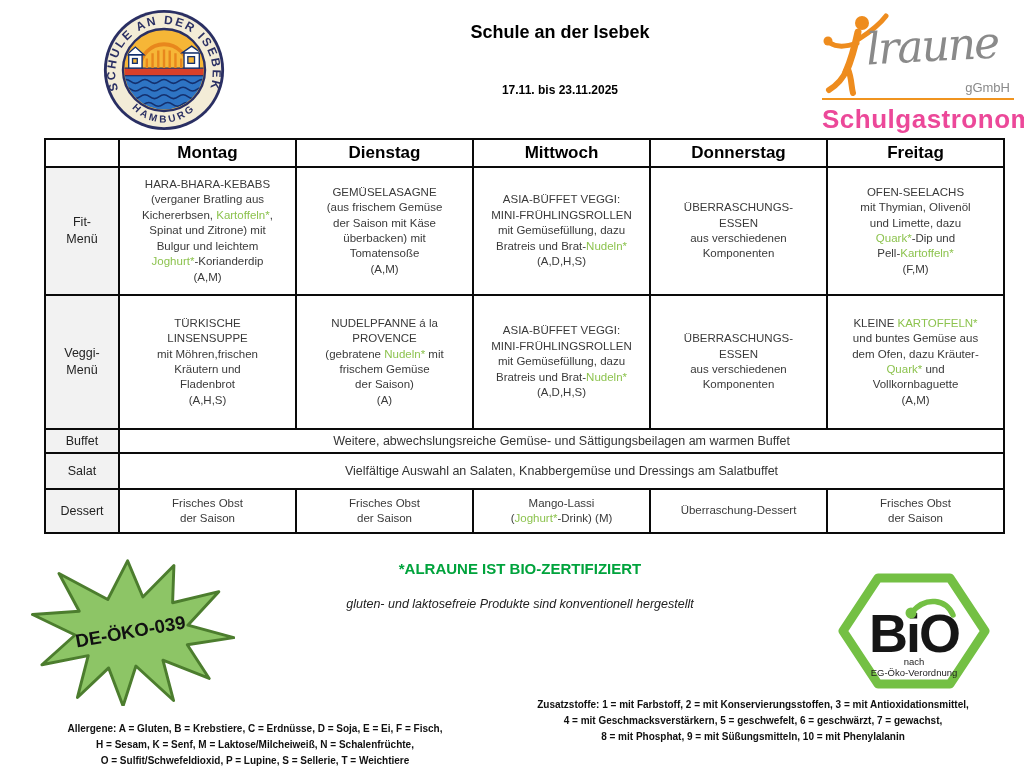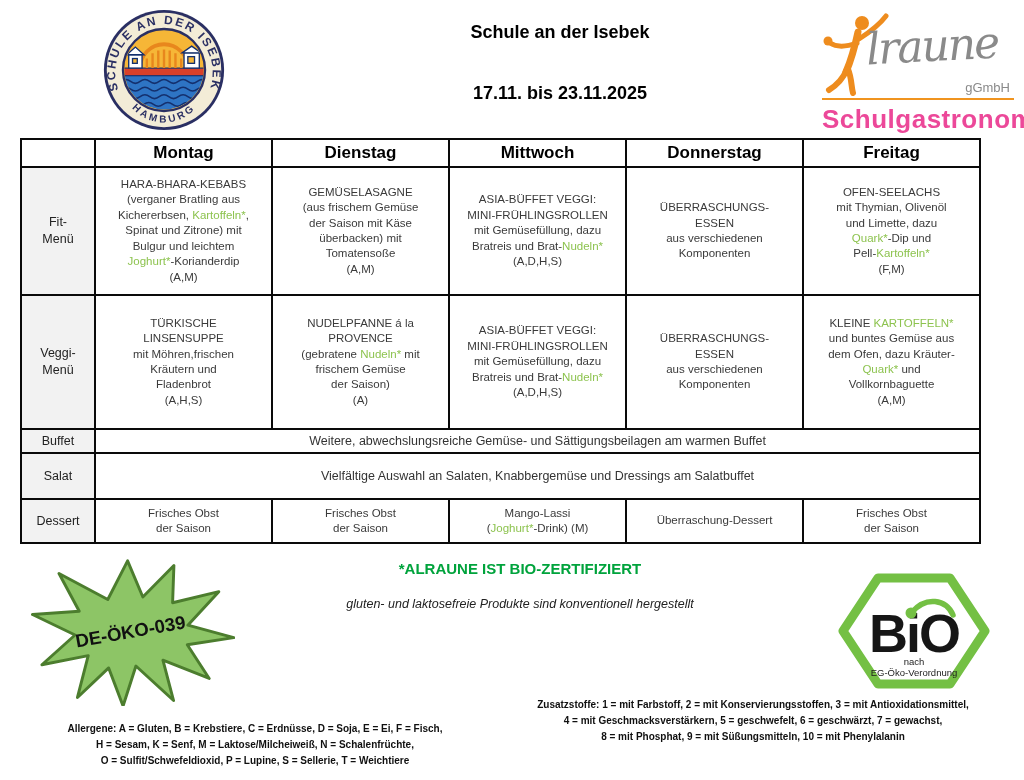--- a/index.html
+++ b/index.html
@@ -7,41 +7,41 @@
     --green:#8dc34f; --cert-green:#00a33c; --seal-green:#74c044;
     --ink:#151515; --cell-ink:#3a3a3a;
   }
   body { width:1024px; height:780px; background:#ffffff; font-family:"Liberation Sans", sans-serif; overflow:hidden; }
   .page { position:relative; width:1024px; height:780px; background:#fff; }
 
   
   .school-badge { position:absolute; left:100px; top:8px; }
   .titles { position:absolute; left:360px; top:22px; width:400px; text-align:center; }
   .titles .school-title { font-size:18px; font-weight:bold; color:#000; }
-  .titles .date-range { font-size:18px; font-weight:bold; color:#000; margin-top:40px; }
+  .titles .date-range { font-size:12px; font-weight:bold; color:#000; margin-top:40px; }
   .caterer { position:absolute; left:822px; top:12px; width:192px; }
   .caterer-top { position:relative; height:72px; }
   .caterer-figure { position:absolute; left:0; top:0; }
   .caterer-word { position:absolute; left:44px; top:8px; font-family:"DejaVu Serif", serif; font-style:italic; font-size:44px; color:#8a8a8a; letter-spacing:-2px; transform:rotate(-3deg); }
   .caterer-legal { text-align:right; font-size:13px; color:#8a8a8a; margin-top:-4px; padding-right:4px; }
   .caterer-rule { border:none; border-top:2px solid #f0941f; margin:3px 0 4px 0; }
   .caterer-sub { font-size:26px; font-weight:bold; color:#ec4899; letter-spacing:0.5px; }
 
   
-  table.menu { position:absolute; left:20px; top:138px; width:959px; border-collapse:collapse; table-layout:fixed; }
+  table.menu { position:absolute; left:44px; top:138px; width:959px; border-collapse:collapse; table-layout:fixed; }
   table.menu th, table.menu td { border:2px solid #0a0a0a; text-align:center; vertical-align:middle; }
   table.menu thead th { height:28px; font-size:17px; font-weight:bold; color:#000; background:#fff; }
   th.row-label { background:#f2f2f2; font-weight:normal; font-size:12.5px; color:#222; line-height:1.35; }
   td.menu-cell { font-size:11.5px; color:var(--cell-ink); padding:3px 2px; }
   .cell-line { line-height:1.34; }
   td.span-cell { font-size:12.5px; color:#333; }
   tr.row-fit td, tr.row-fit th { height:128px; }
   tr.row-veggi td, tr.row-veggi th { height:134px; }
   tr.row-buffet td, tr.row-buffet th { height:24px; }
-  tr.row-salat td, tr.row-salat th { height:46px; }
+  tr.row-salat td, tr.row-salat th { height:36px; }
   tr.row-dessert td, tr.row-dessert th { height:44px; }
   .green { color:var(--green); }
 
   
   .eco-badge { position:absolute; left:30px; top:556px; }
   .cert-block { position:absolute; left:212px; top:560px; width:616px; text-align:center; }
   .cert-headline { font-size:15px; font-weight:bold; color:var(--cert-green); margin-bottom:5px; }
   .cert-line { font-size:15.5px; color:#1c1c1c; line-height:1.75; }
   .cert-note { font-size:12.5px; font-style:italic; color:#222; margin-top:20px; }
   .bio-seal { position:absolute; left:838px; top:572px; }

